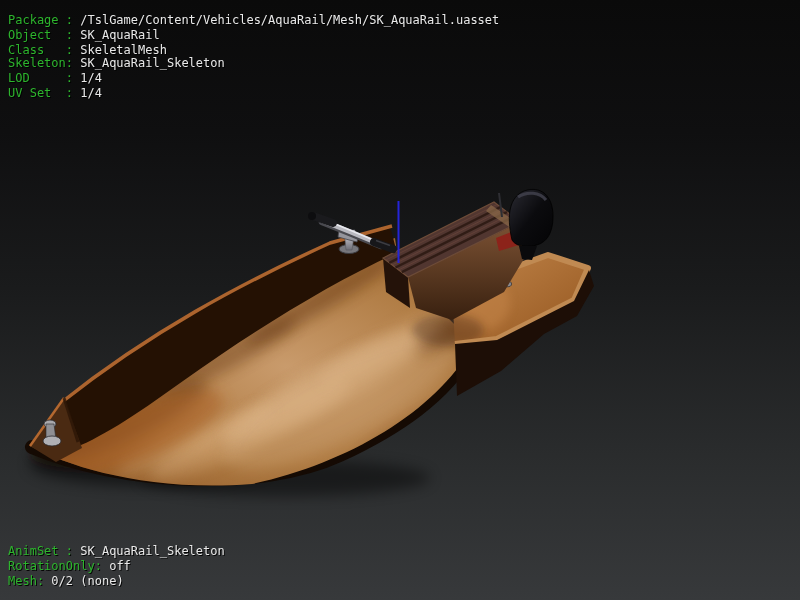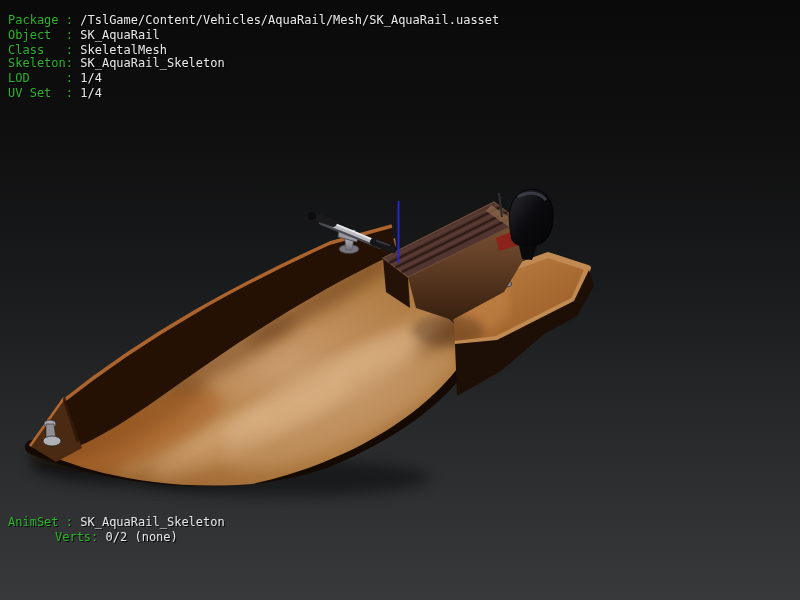--- a/index.html
+++ b/index.html
@@ -9,21 +9,21 @@
     font-family:"DejaVu Sans Mono","Liberation Mono",monospace;
     cursor:default;
   }
   .viewport svg{position:absolute;left:0;top:0;}
   .info{position:absolute;left:8px;font-size:12px;line-height:15px;z-index:5;}
   .info .iline{white-space:pre;text-shadow:1px 1px 0 rgba(0,0,0,0.9);}
   .info .lbl{color:#2db52d;white-space:pre;}
   .info .val{color:#e9e9e9;white-space:pre;}
   #objectInfo{top:13px;}
   #meshInfo{top:56px;}
-  #animInfo{top:515px;text-align:center;}
+  #animInfo{top:544px;}
 </style>
 </head>
 <body>
 
 <div class="viewport">
 
   <svg width="800" height="600" viewBox="0 0 800 600">
     <defs>
       <radialGradient id="deckGrad" cx="0.58" cy="0.52" r="0.85">
         <stop offset="0" stop-color="#c99b6c"></stop>
@@ -150,16 +150,17 @@
   </div>
 
   <div class="info" id="meshInfo">
     <div class="iline"><span class="lbl">Skeleton: </span><span class="val">SK_AquaRail_Skeleton</span></div>
     <div class="iline"><span class="lbl">LOD     : </span><span class="val">1/4</span></div>
     <div class="iline"><span class="lbl">UV Set  : </span><span class="val">1/4</span></div>
   </div>
 
   <div class="info" id="animInfo">
     <div class="iline"><span class="lbl">AnimSet : </span><span class="val">SK_AquaRail_Skeleton</span></div>
-    <div class="iline"><span class="lbl">Verts: </span><span class="val">0/2 (none)</span></div>
+    <div class="iline"><span class="lbl">RotationOnly: </span><span class="val">off</span></div>
+    <div class="iline"><span class="lbl">Mesh: </span><span class="val">0/2 (none)</span></div>
   </div>
 
 </div>
 
 </body></html>

